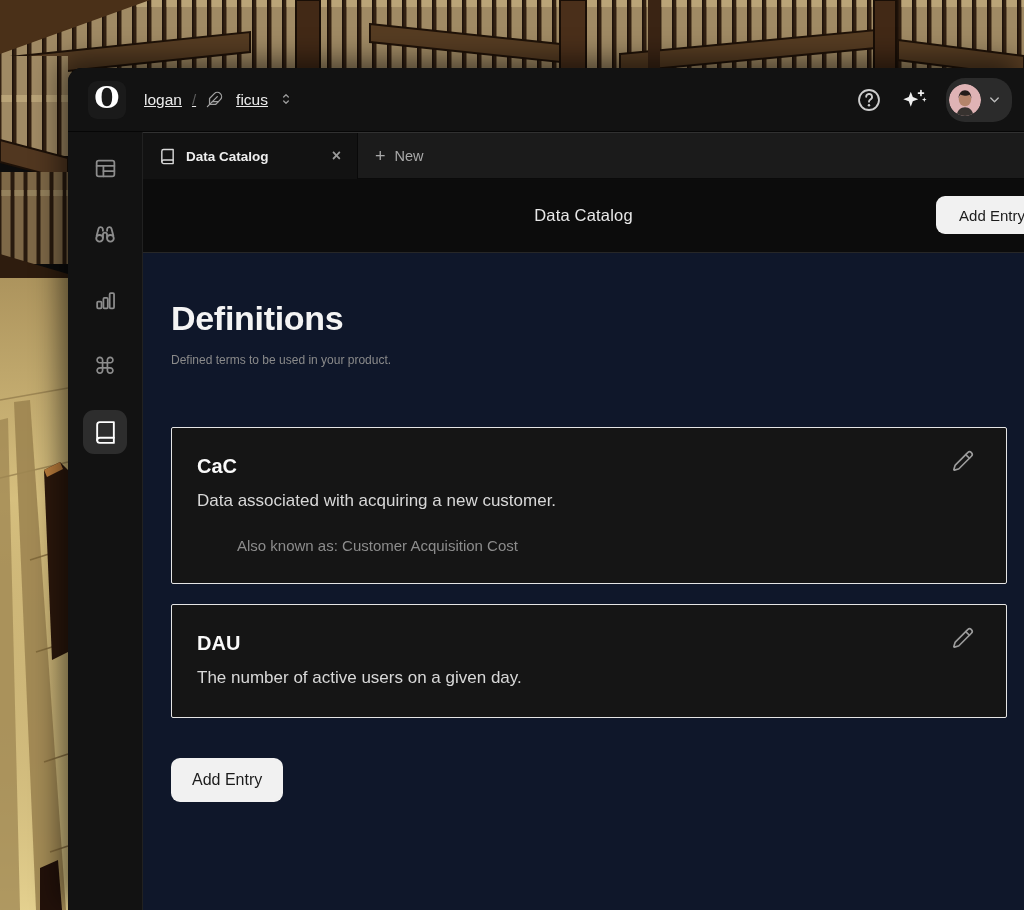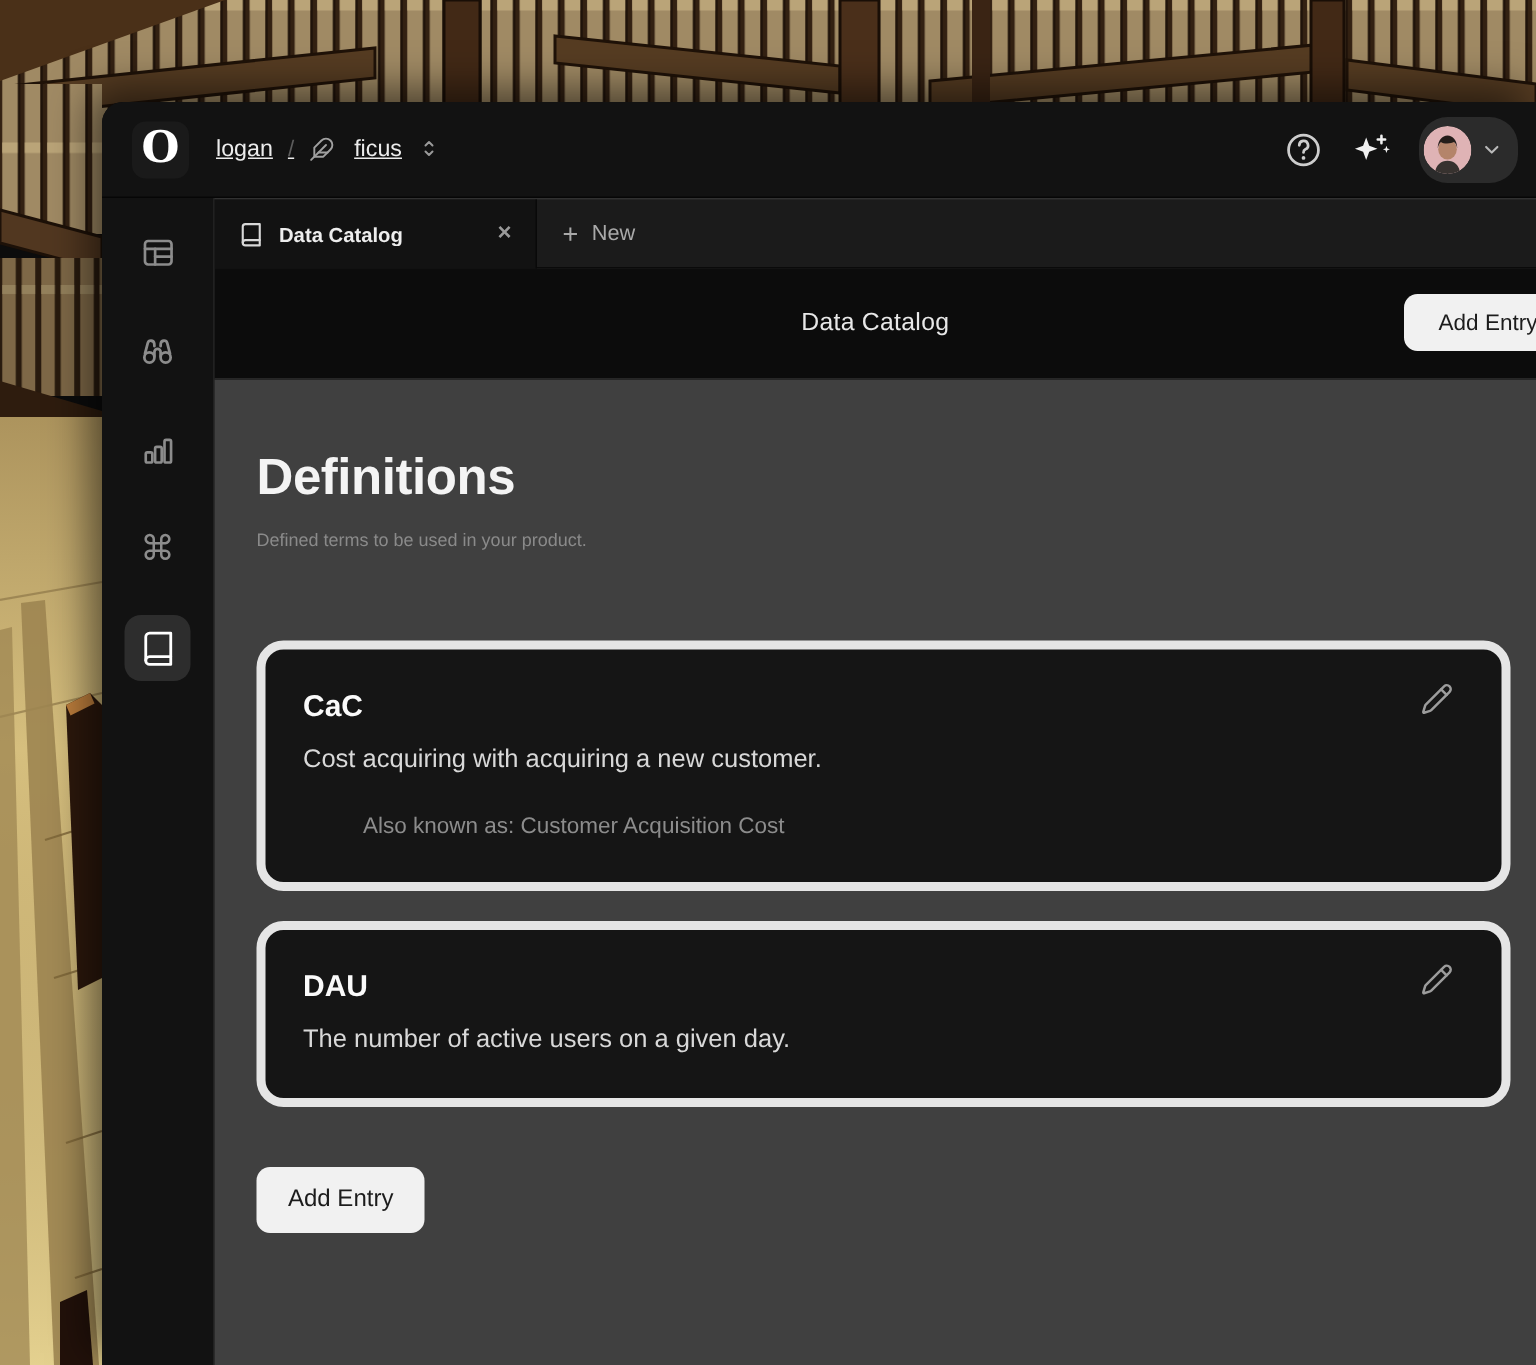--- a/index.html
+++ b/index.html
@@ -40,21 +40,21 @@
 
   
   .app-body{flex:1;display:flex;min-height:0;}
   .side-nav{width:74px;flex:none;background:#121212;border-right:1px solid #212121;
     display:flex;flex-direction:column;align-items:center;padding-top:14px;gap:22px;}
   .nav-item{width:44px;height:44px;border-radius:11px;display:grid;place-items:center;
     color:#8c8c8c;cursor:pointer;}
   .nav-item.active{background:#2d2d2d;color:#ffffff;}
   .cmd-glyph{font-family:"DejaVu Sans", sans-serif;font-size:23px;line-height:1;}
 
-  .main{flex:1;min-width:0;display:flex;flex-direction:column;background:#404040;}
+  .main{flex:1;min-width:0;display:flex;flex-direction:column;background:#0f172a;}
 
   
   .tab-bar{height:46px;flex:none;background:#1b1b1b;border-top:1px solid #313131;
     display:flex;align-items:stretch;box-shadow:inset 0 -1px 0 #0a0a0a;}
   .tab{width:186px;flex:none;background:#121212;display:flex;align-items:center;gap:10px;
     padding:0 12px 0 16px;color:#ededed;font-size:13.5px;font-weight:700;
     border-right:1px solid #090909;cursor:pointer;}
   .tab .tab-book{color:#d8d8d8;}
   .tab-label{flex:1;white-space:nowrap;overflow:hidden;}
   .tab-close{color:#9a9a9a;font-size:16px;line-height:1;padding:2px 4px;cursor:pointer;}
@@ -70,21 +70,21 @@
     font-family:"Liberation Sans", sans-serif;font-weight:500;cursor:pointer;
     display:inline-flex;align-items:center;justify-content:center;}
   .add-entry-top{position:absolute;top:17px;right:-24px;height:38px;min-width:112px;
     padding:0 18px;font-size:15px;}
 
   
   .content{flex:1;overflow:hidden;padding:46px 17px 0 28px;}
   .heading{margin:0;font-size:34px;font-weight:700;color:#f4f4f4;letter-spacing:-.3px;line-height:39px;}
   .subheading{margin-top:13px;font-size:12px;color:#8a8a8a;line-height:19px;}
   .cards{margin-top:57px;display:flex;flex-direction:column;gap:20px;}
-  .card{position:relative;background:#151515;border:6px solid #e5e5e5;border-radius:18px;
+  .card{position:relative;background:#151515;border:1px solid #e5e5e5;border-radius:2px;
     padding:26px 26px 28px 25px;}
   .card-term{font-size:20px;font-weight:700;color:#fafafa;line-height:24px;}
   .card-def{margin-top:12px;font-size:17px;color:#d8d8d8;line-height:22px;}
   .card-aka{margin-top:24px;font-size:15px;color:#8c8c8c;line-height:19px;margin-left:40px;}
   .card-edit{position:absolute;top:22px;right:32px;color:#9c9c9c;cursor:pointer;}
   .add-entry-bottom{margin-top:40px;height:44px;padding:0 21px;font-size:16px;}
 </style>
 </head>
 <body>
 
@@ -282,21 +282,21 @@
       </div>
 
       <div class="content">
         <h1 class="heading">Definitions</h1>
         <div class="subheading">Defined terms to be used in your product.</div>
 
         <div class="cards">
 
           <div class="card">
             <div class="card-term">CaC</div>
-            <div class="card-def">Cost acquiring with acquiring a new customer.</div>
+            <div class="card-def">Data associated with acquiring a new customer.</div>
             <div class="card-aka">Also known as: Customer Acquisition Cost</div>
             <span class="icon card-edit">
               <svg width="22" height="22" viewBox="0 0 24 24" fill="none" stroke="currentColor" stroke-width="1.8" stroke-linecap="round" stroke-linejoin="round">
                 <path d="M21.17 6.83a2.85 2.85 0 0 0-4.03-4.03L3.84 16.17a2 2 0 0 0-.5.83l-1.32 4.35a.5.5 0 0 0 .62.62l4.35-1.32a2 2 0 0 0 .83-.5z"></path>
                 <path d="M15 5l4 4"></path>
               </svg>
             </span>
           </div>
 
           <div class="card">

